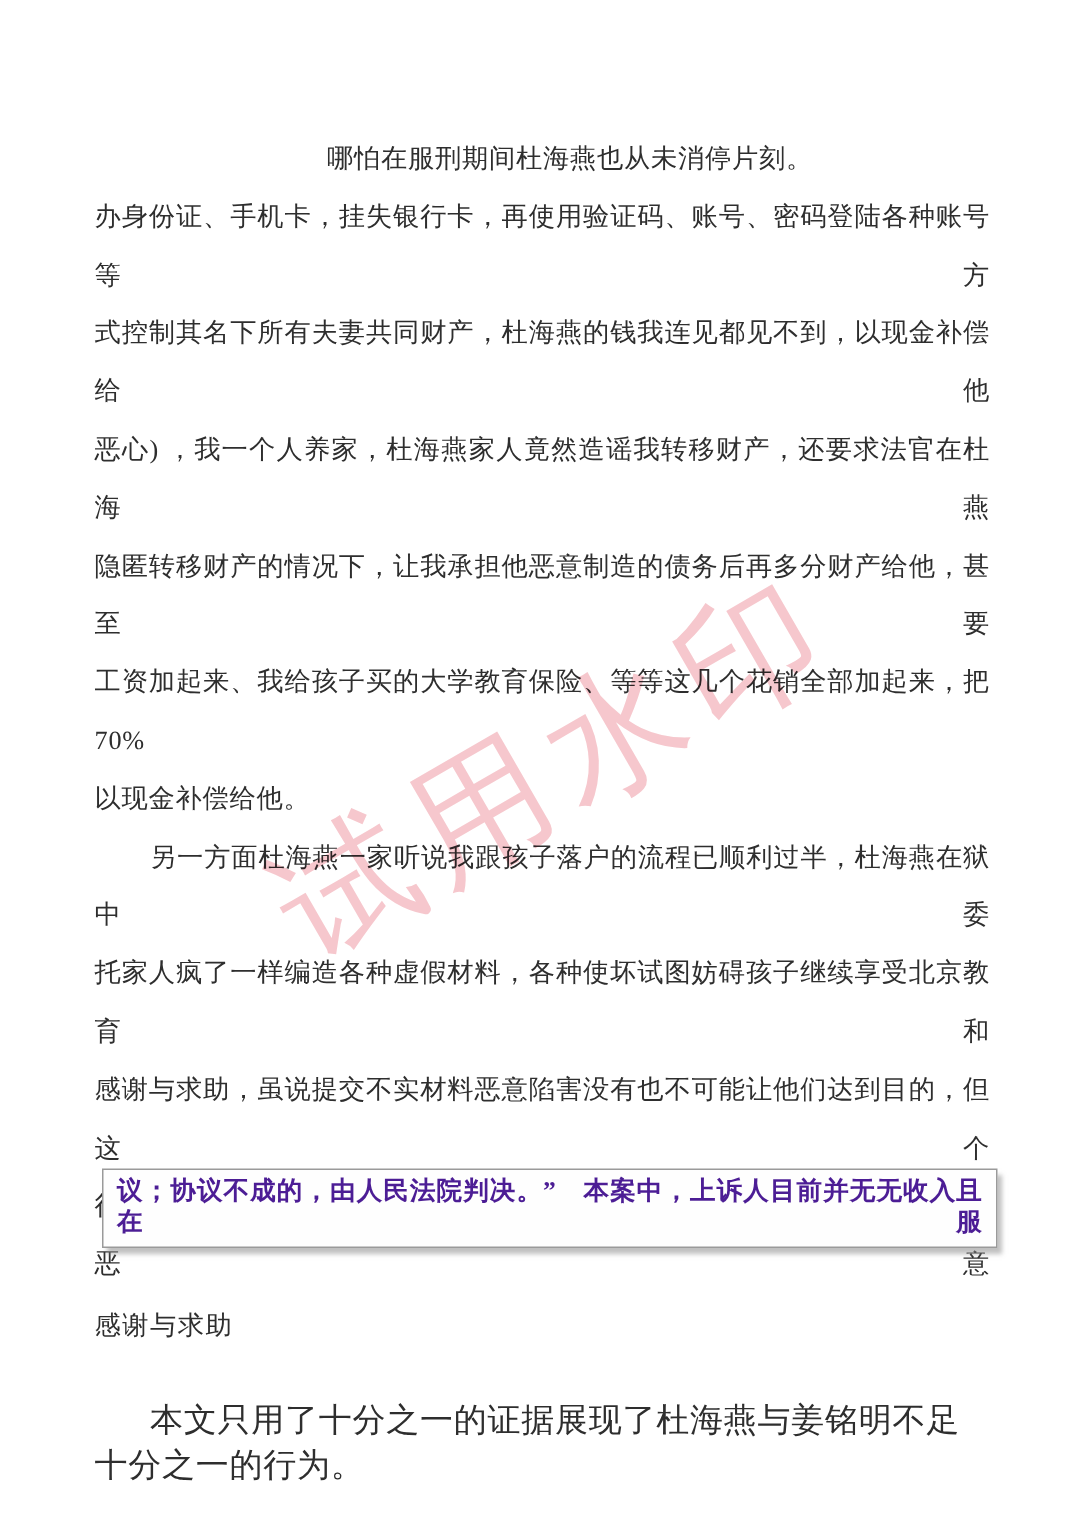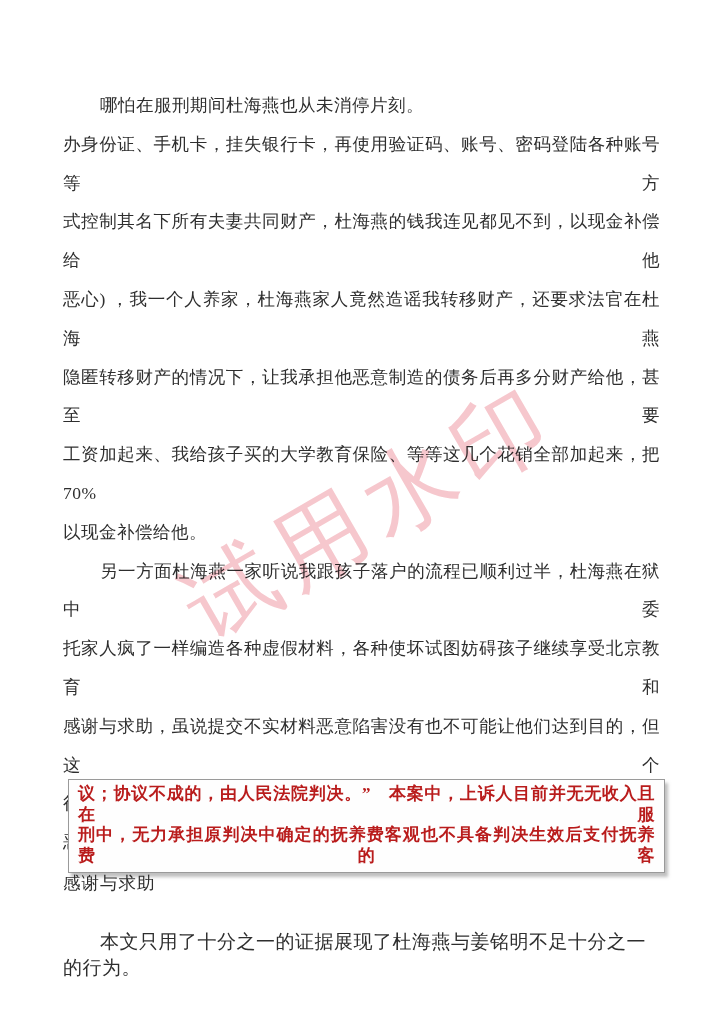--- a/index.html
+++ b/index.html
@@ -12,45 +12,45 @@
   }
   .page{position:absolute;inset:0;background:#ffffff;}
 
   
   .bodytext{
     position:absolute;left:63px;top:86px;width:597px;
     font-size:17.5px;line-height:38.8px;color:#2e2e2e;
     letter-spacing:0.5px;
   }
   .ln{margin:0;white-space:normal;}
-  .ln.indent{text-indent:37px;}
+  .ln.indent{text-indent:37px;text-align:center;}
   .ln.fill{text-align:justify;text-align-last:justify;}
 
   
   .quotebox{
     position:absolute;left:68px;top:779px;width:577px;
     background:#fefefe;
     border:1px solid #9a9a9a;
     box-shadow:3px 4px 3px rgba(140,140,140,0.55);
     padding:4px 9px 6px 9px;
-    font-size:17px;line-height:20.5px;font-weight:bold;color:#b91c1c;
+    font-size:17px;line-height:20.5px;font-weight:bold;color:#4c1d95;
     letter-spacing:0.5px;
   }
   .quotebox .qln{margin:0;}
   .quotebox .qln.fill{text-align:justify;text-align-last:justify;}
 
   
   .heading{
     position:absolute;left:63px;top:871px;width:597px;
     padding-right:58px;box-sizing:border-box;
     font-size:17.5px;color:#2e2e2e;letter-spacing:1px;
   }
   .closing{
     position:absolute;left:63px;top:910px;width:597px;
-    font-size:19px;color:#2e2e2e;text-indent:37px;letter-spacing:0.5px;
+    font-size:22px;color:#2e2e2e;text-indent:37px;letter-spacing:0.5px;
   }
 
   
   .watermark{
     position:absolute;left:96px;top:452px;width:548px;height:120px;
     transform:rotate(-30deg);
     transform-origin:center center;
     font-size:92px;line-height:120px;text-align:center;
     color:#E97A87;opacity:0.42;
     letter-spacing:0.12em;
@@ -77,21 +77,20 @@
 
     <p class="ln indent fill">另一方面杜海燕一家听说我跟孩子落户的流程已顺利过半，杜海燕在狱中委</p>
     <p class="ln fill">托家人疯了一样编造各种虚假材料，各种使坏试图妨碍孩子继续享受北京教育和</p>
     <p class="ln fill">感谢与求助，虽说提交不实材料恶意陷害没有也不可能让他们达到目的，但这个</p>
     <p class="ln fill">行为让我看到了杜海燕的人性底色，这完全是丧尽天良，毕竟诽谤讹诈我、恶意</p>
 
   </div>
 
   <div class="quotebox">
     <p class="qln fill">议；协议不成的，由人民法院判决。”　本案中，上诉人目前并无无收入且在服</p>
-    <p class="qln fill">刑中，无力承担原判决中确定的抚养费客观也不具备判决生效后支付抚养费的客</p>
   </div>
 
   <div class="heading">感谢与求助</div>
 
   <p class="closing">本文只用了十分之一的证据展现了杜海燕与姜铭明不足十分之一的行为。</p>
 
   <div class="watermark">试用水印</div>
 
 </div>
 

